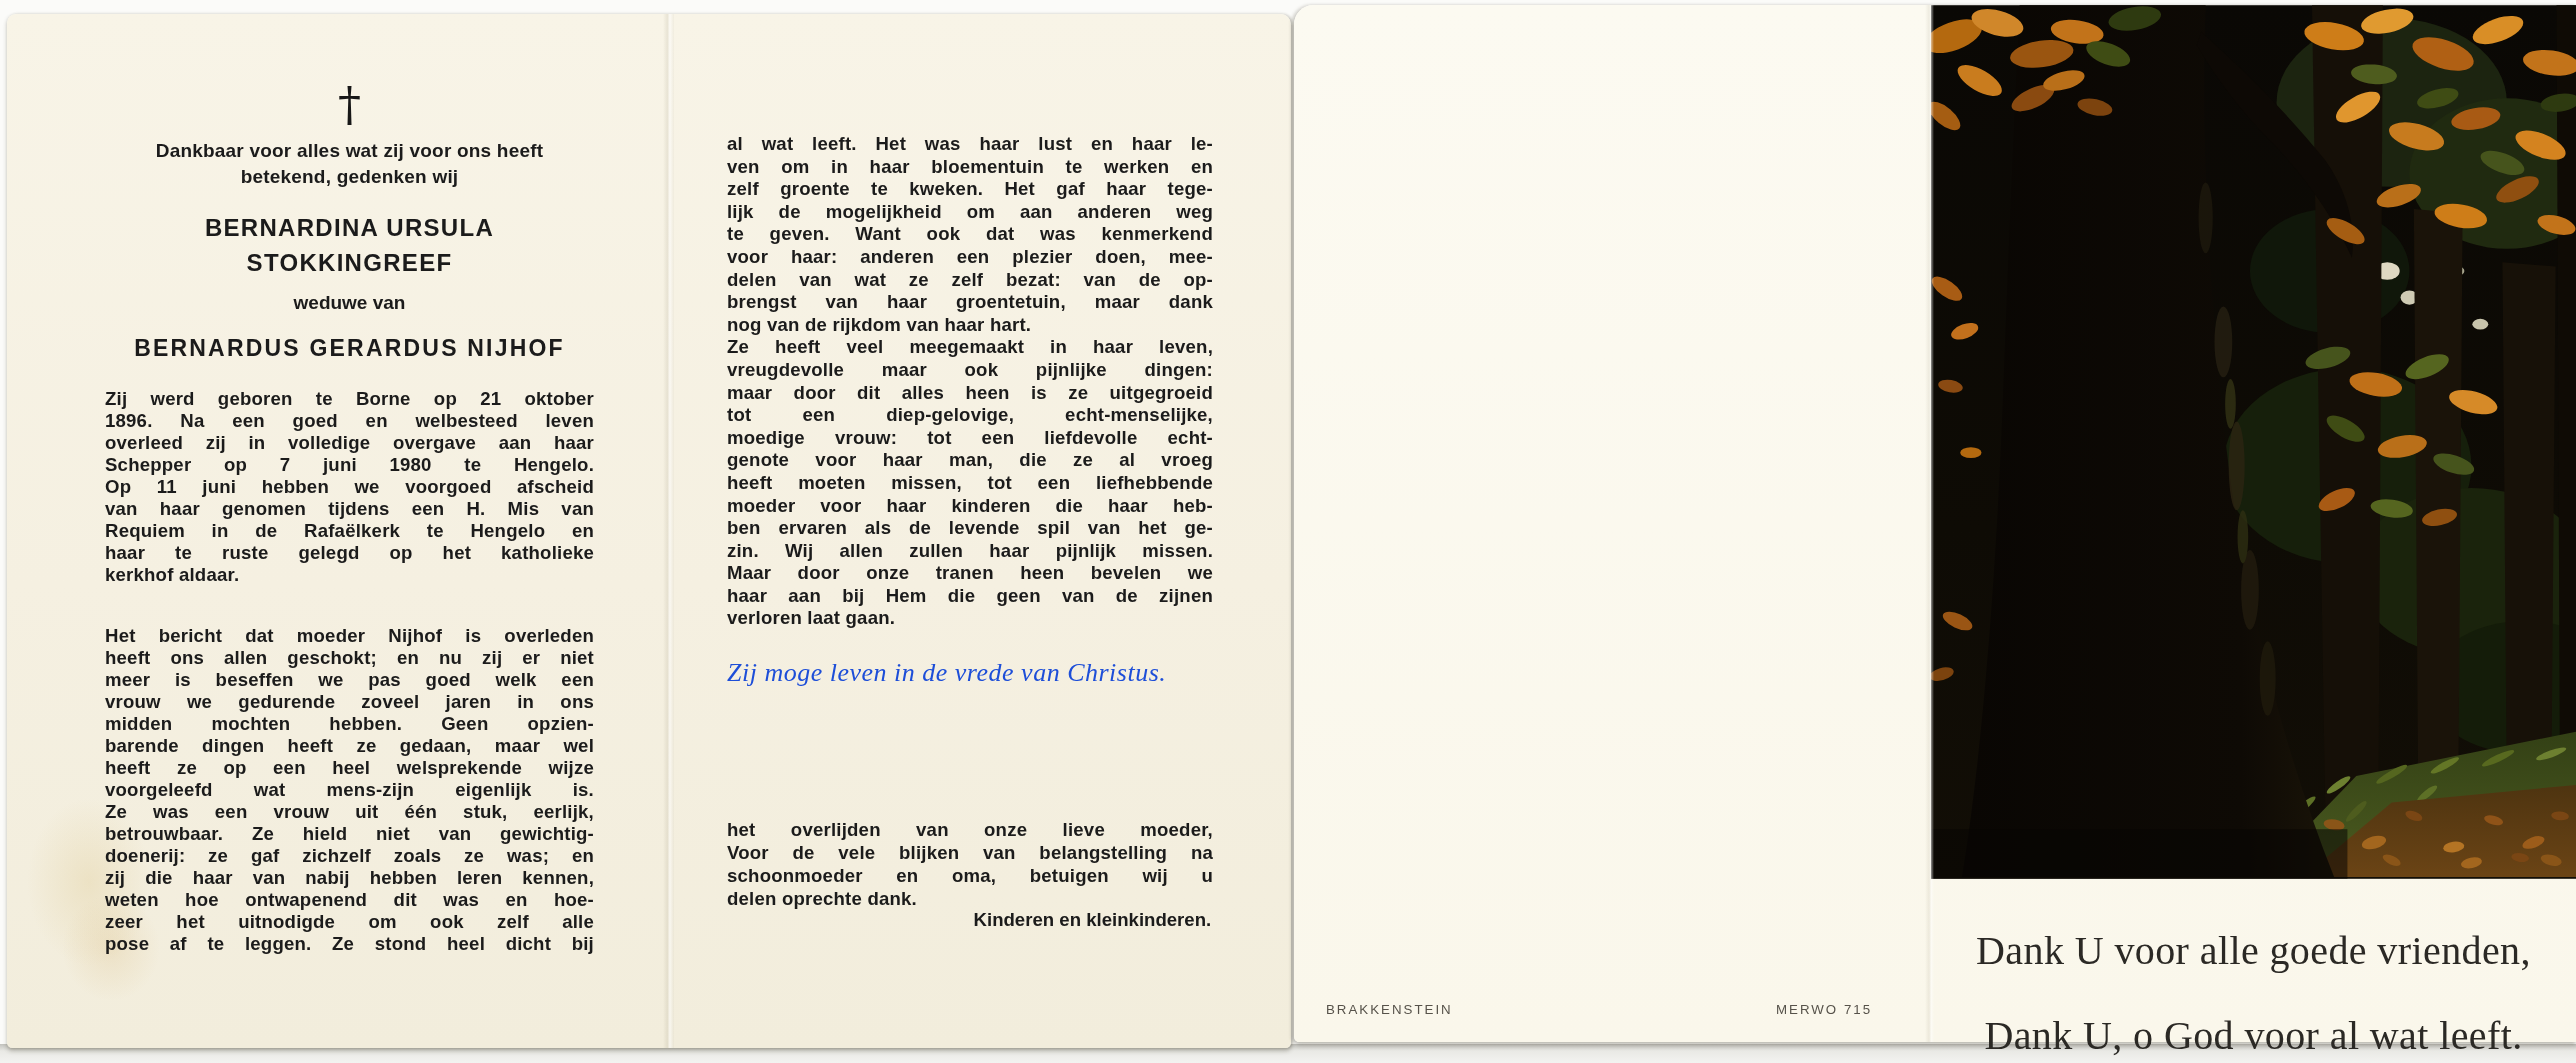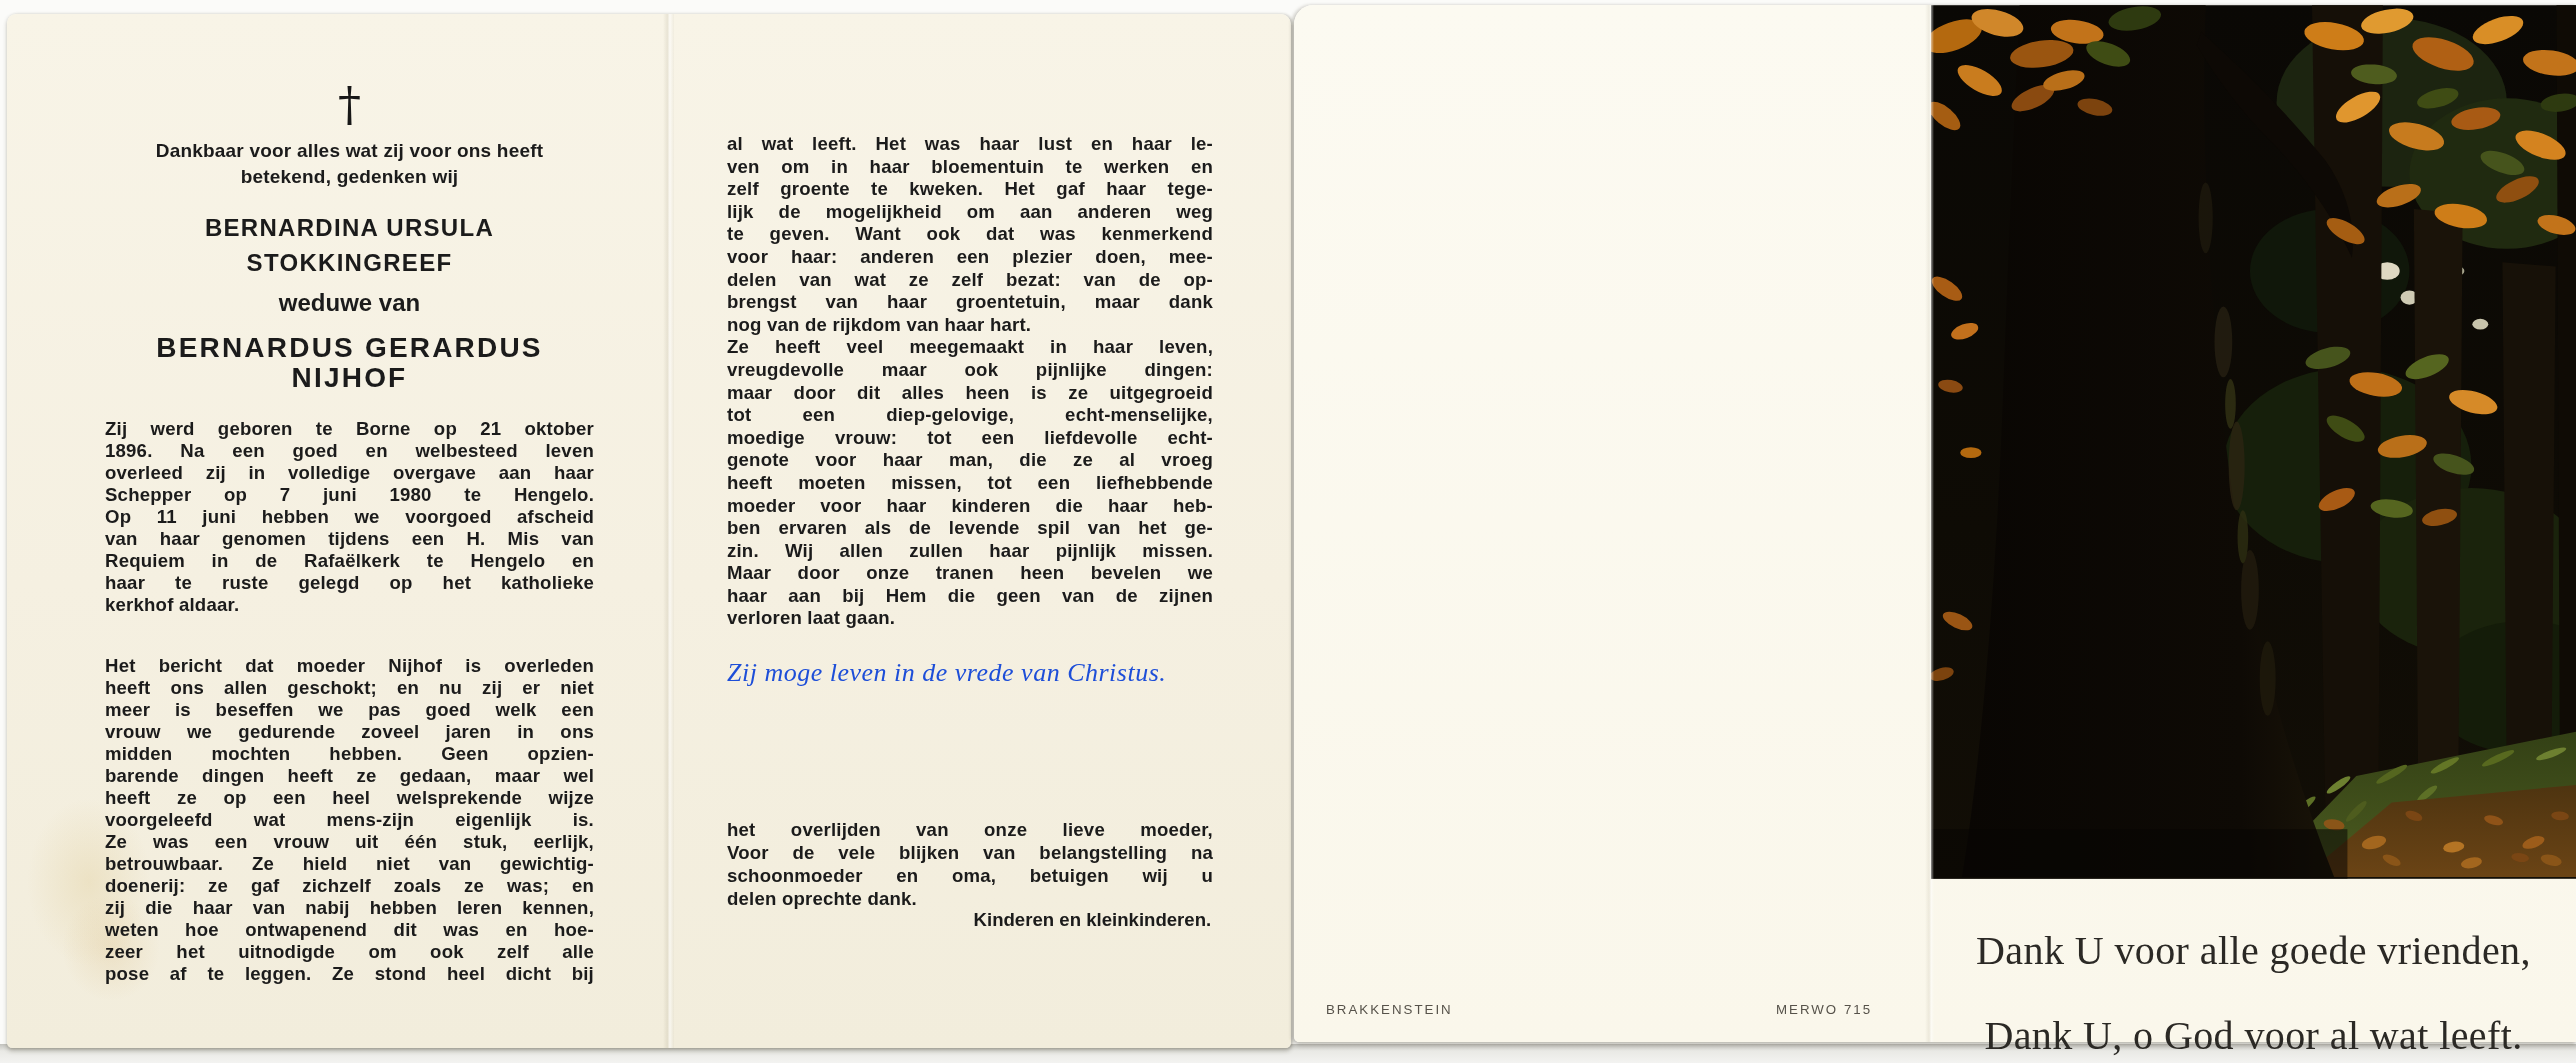--- a/index.html
+++ b/index.html
@@ -37,22 +37,22 @@
   .tline{text-align:justify;text-align-last:justify;}
   .tline.a-l{text-align:left;text-align-last:left;}
   .tline.a-c{text-align:center;text-align-last:center;}
 
   
   .p1{position:absolute;left:105px;top:76px;width:489px;}
   .cross{font-family:"DejaVu Serif",serif;font-size:46px;line-height:57px;
          text-align:center;color:#171717;}
   .intro{margin-top:5.3px;font-size:19px;line-height:26px;font-weight:700;letter-spacing:0.2px;}
   .names{margin-top:19.5px;font-size:24px;line-height:35px;font-weight:700;letter-spacing:1.3px;}
-  .weduwe{margin-top:10.6px;font-size:24px;line-height:25px;font-weight:700;text-align:center;}
-  .spouse{margin-top:17.7px;font-size:28px;line-height:30px;font-weight:700;
+  .weduwe{margin-top:10.6px;font-size:19px;line-height:25px;font-weight:700;text-align:center;}
+  .spouse{margin-top:17.7px;font-size:23px;line-height:30px;font-weight:700;
           letter-spacing:2.2px;text-align:center;}
   .bodytxt .tline{font-size:18.6px;line-height:22px;font-weight:700;letter-spacing:0.2px;}
   .para1{margin-top:25px;}
   .para2{margin-top:39px;}
 
   
   .p2{position:absolute;left:727px;top:133px;width:486px;}
   .p2 .tline{font-size:18.6px;line-height:22.6px;font-weight:700;letter-spacing:0.2px;}
   .quote{margin-top:26.6px;font-family:"Liberation Serif",serif;font-style:italic;
          font-size:26px;line-height:32px;font-weight:400;letter-spacing:0.5px;color:#1d4ed8;}

